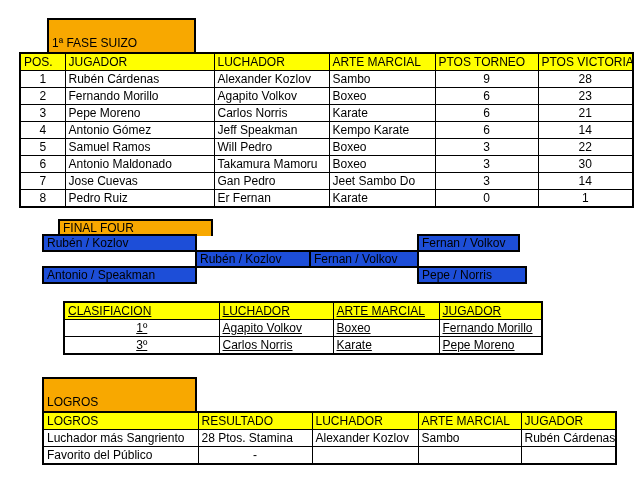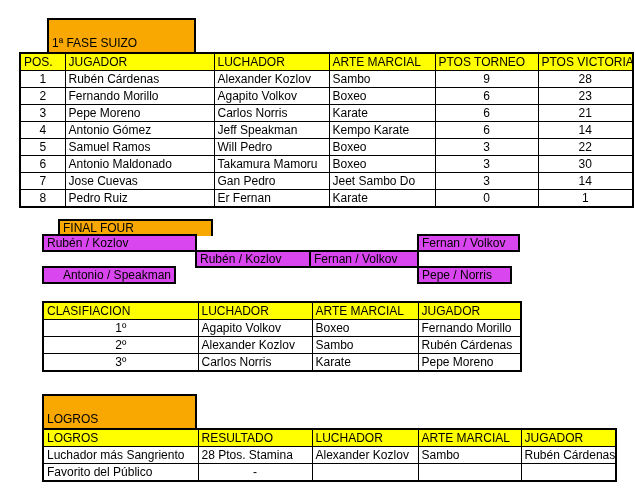--- a/index.html
+++ b/index.html
@@ -22,32 +22,32 @@
   }
   #fase-title{margin:18px 0 0 47px;width:149px;}
   #fase-table{margin-left:19px;width:613px;}
   #fase-table col.c0{width:45px;}  #fase-table col.c1{width:149px;}
   #fase-table col.c2{width:115px;} #fase-table col.c3{width:106px;}
   #fase-table col.c4{width:103px;} #fase-table col.c5{width:95px;}
 
   #ff-bracket{position:relative;margin:11px 0 0 42px;width:478px;height:65px;}
   .ff-cell{
     position:absolute;box-sizing:border-box;height:18px;
-    border:2px solid #000;background:#d946ef;padding:0 3px;
+    border:2px solid #000;background:#1d4ed8;padding:0 3px;
     line-height:14px;overflow:hidden;white-space:nowrap;
   }
   #ff-title{left:0;top:0;width:155px;background:#F8A800;border-bottom:none;height:17px;margin-left:16px;}
   #ff-sl-top{left:0;top:15px;width:155px;}
-  #ff-sl-bot{left:0;top:47px;width:134px;text-align:right;}
+  #ff-sl-bot{left:0;top:47px;width:155px;}
   #ff-final-l{left:153px;top:31px;width:116px;}
   #ff-final-r{left:267px;top:31px;width:110px;}
   #ff-sr-top{left:375px;top:15px;width:103px;}
-  #ff-sr-bot{left:375px;top:47px;width:95px;}
-
-  #clas-table{margin:17px 0 0 42px;width:478px;}
+  #ff-sr-bot{left:375px;top:47px;width:110px;}
+
+  #clas-table{margin:17px 0 0 63px;width:478px;text-decoration:underline;}
   #clas-table col.c0{width:155px;} #clas-table col.c1{width:114px;}
   #clas-table col.c2{width:106px;} #clas-table col.c3{width:103px;}
 
   #logros-title{margin:22px 0 0 42px;width:155px;}
   #logros-table{margin-left:42px;width:573px;}
   #logros-table col.c0{width:155px;} #logros-table col.c1{width:114px;}
   #logros-table col.c2{width:106px;} #logros-table col.c3{width:103px;}
   #logros-table col.c4{width:95px;}
 </style>
 </head>
@@ -164,26 +164,20 @@
     <td class="yellow">ARTE MARCIAL</td>
     <td class="yellow">JUGADOR</td>
   </tr>
   <tr>
     <td class="center">1º</td>
     <td>Agapito Volkov</td>
     <td>Boxeo</td>
     <td>Fernando Morillo</td>
   </tr>
   <tr>
-    <td class="center">2º</td>
-    <td>Alexander Kozlov</td>
-    <td>Sambo</td>
-    <td>Rubén Cárdenas</td>
-  </tr>
-  <tr>
     <td class="center">3º</td>
     <td>Carlos Norris</td>
     <td>Karate</td>
     <td>Pepe Moreno</td>
   </tr>
 </tbody>
   </table>
 
 <div id="logros-title" class="title-cell">LOGROS</div>
 

